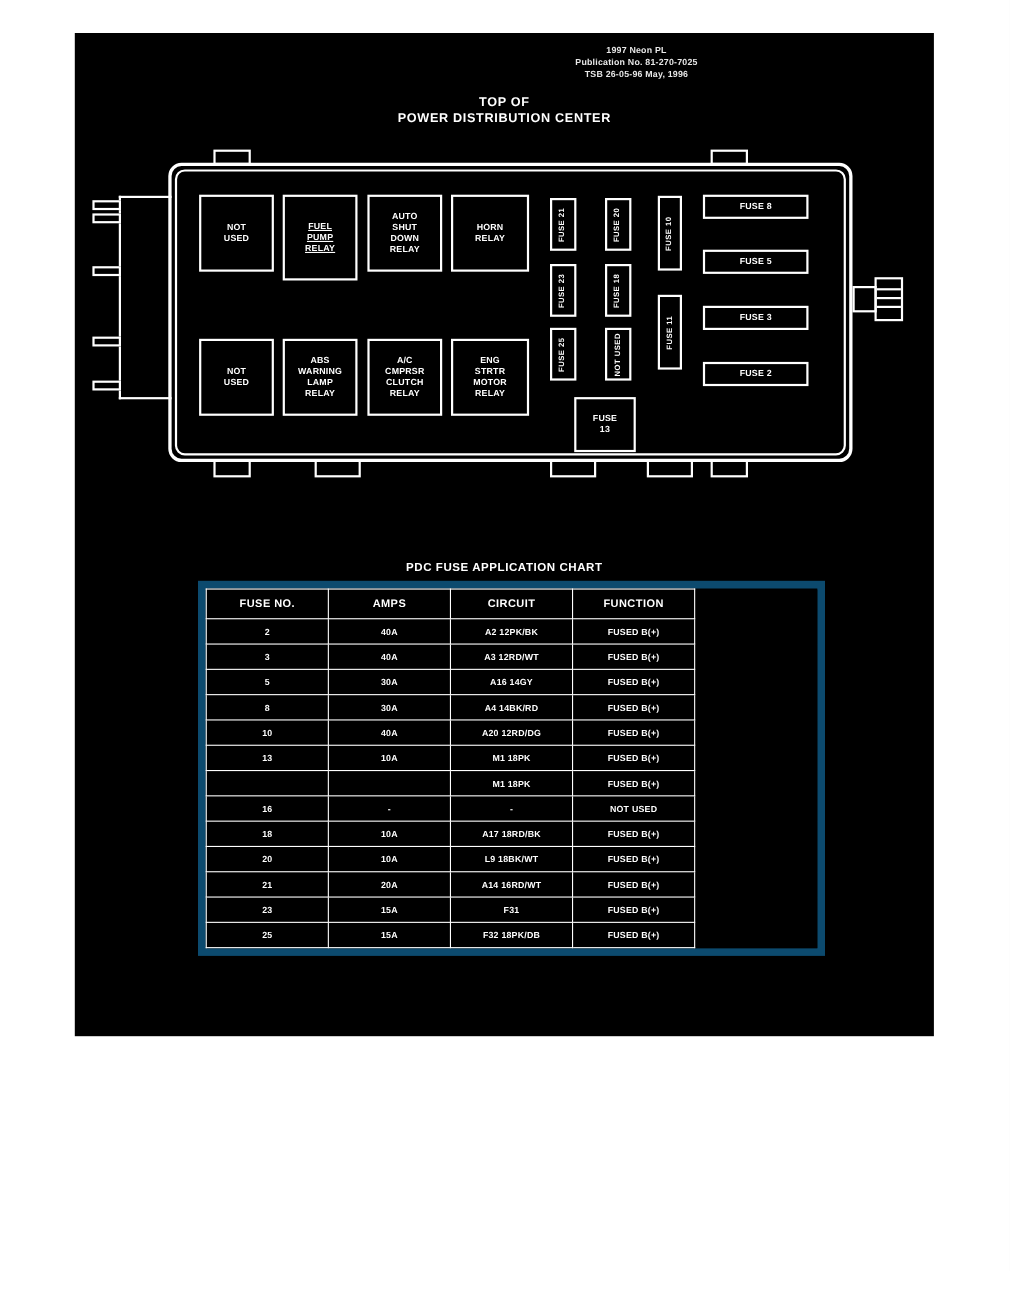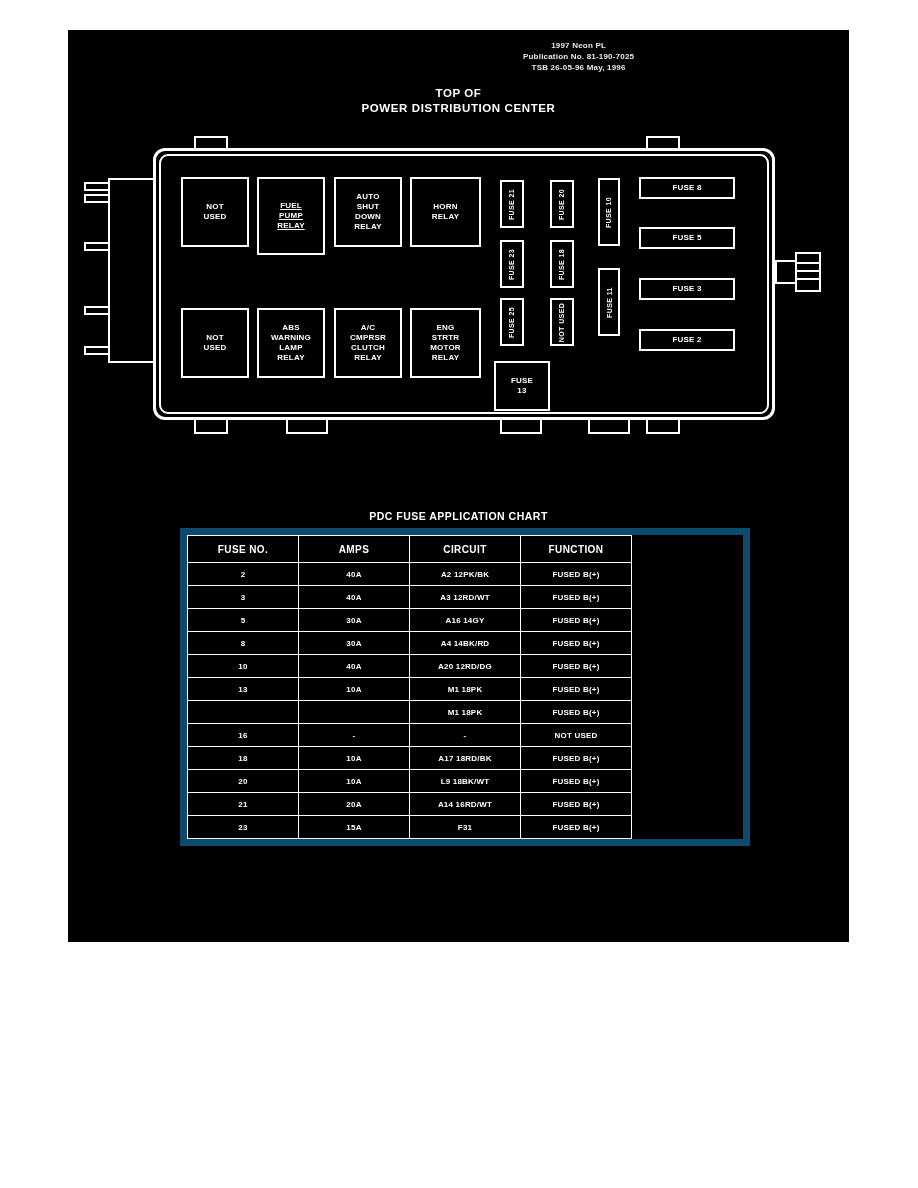--- a/index.html
+++ b/index.html
@@ -221,21 +221,21 @@
   .col-pad { border: none !important; background: #000 !important; }
 </style>
 </head>
 <body>
 
 <div id="page">
   <div id="plate">
 
     <div class="pubinfo">
       <div>1997 Neon  PL</div>
-      <div>Publication No. 81-190-7025</div>
+      <div>Publication No. 81-270-7025</div>
       <div>TSB 26-05-96     May, 1996</div>
     </div>
 
     <div class="title">
       <div>TOP OF</div>
       <div>POWER DISTRIBUTION CENTER</div>
     </div>
 
     <div id="pdc-drawing">
 
@@ -316,21 +316,21 @@
       </div>
       <div class="vbox" style="left:530px; top:138px; width:22px; height:68px;">
         <span>FUSE 11</span>
       </div>
 
       <div class="box" style="left:571px; top:47px; width:96px; height:22px;">FUSE 8</div>
       <div class="box" style="left:571px; top:97px; width:96px; height:22px;">FUSE 5</div>
       <div class="box" style="left:571px; top:148px; width:96px; height:22px;">FUSE 3</div>
       <div class="box" style="left:571px; top:199px; width:96px; height:22px;">FUSE 2</div>
 
-      <div class="box" style="left:426px; top:231px; width:56px; height:50px;">FUSE
+      <div class="box" style="left:454px; top:231px; width:56px; height:50px;">FUSE
 13</div>
     </div>
 
     <div id="chart-title">PDC FUSE APPLICATION CHART</div>
 
     <div id="chart-wrap">
       <table class="fusechart">
         <thead>
           <tr>
             <th class="cell-fuse">FUSE NO.</th>
@@ -418,18 +418,25 @@
               <td class="cell-function">FUSED B(+)</td>
               <td class="col-pad"></td>
             </tr>
             <tr>
               <td class="cell-fuse">23</td>
               <td class="cell-amps">15A</td>
               <td class="cell-circuit">F31</td>
               <td class="cell-function">FUSED B(+)</td>
               <td class="col-pad"></td>
             </tr>
+            <tr>
+              <td class="cell-fuse">25</td>
+              <td class="cell-amps">15A</td>
+              <td class="cell-circuit">F32 18PK/DB</td>
+              <td class="cell-function">FUSED B(+)</td>
+              <td class="col-pad"></td>
+            </tr>
           </tbody>
       </table>
     </div>
 
   </div>
 </div>
 
 </body></html>

